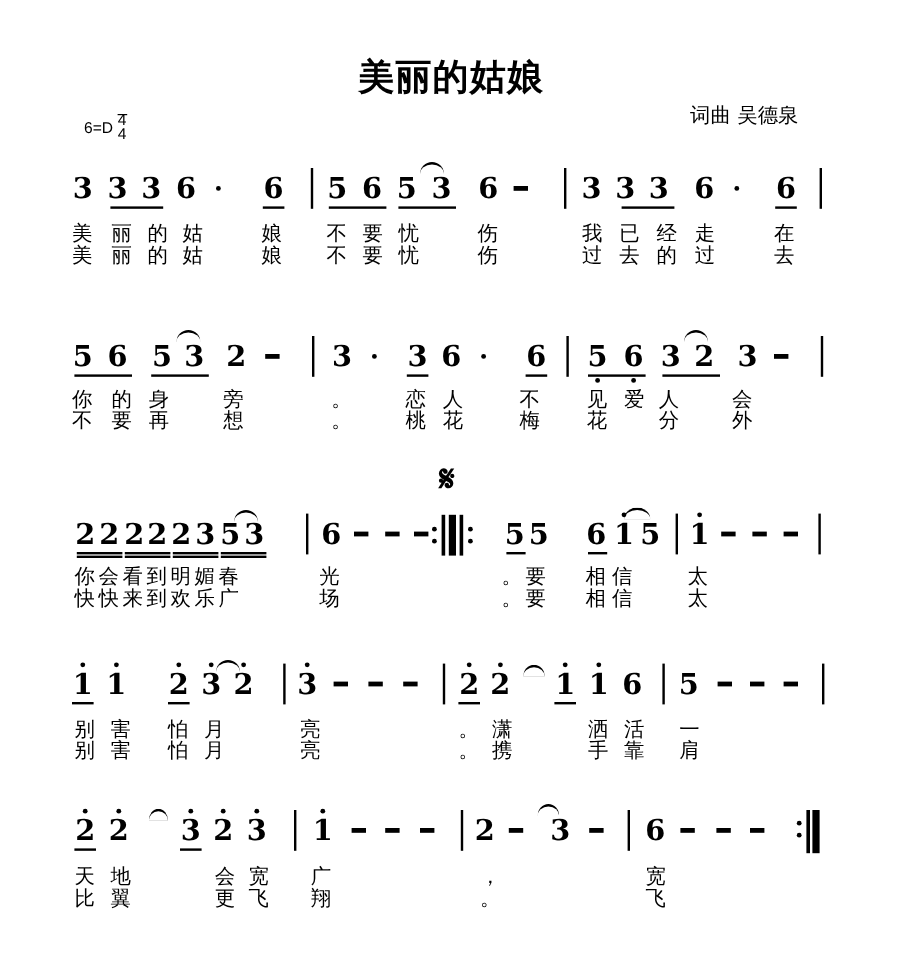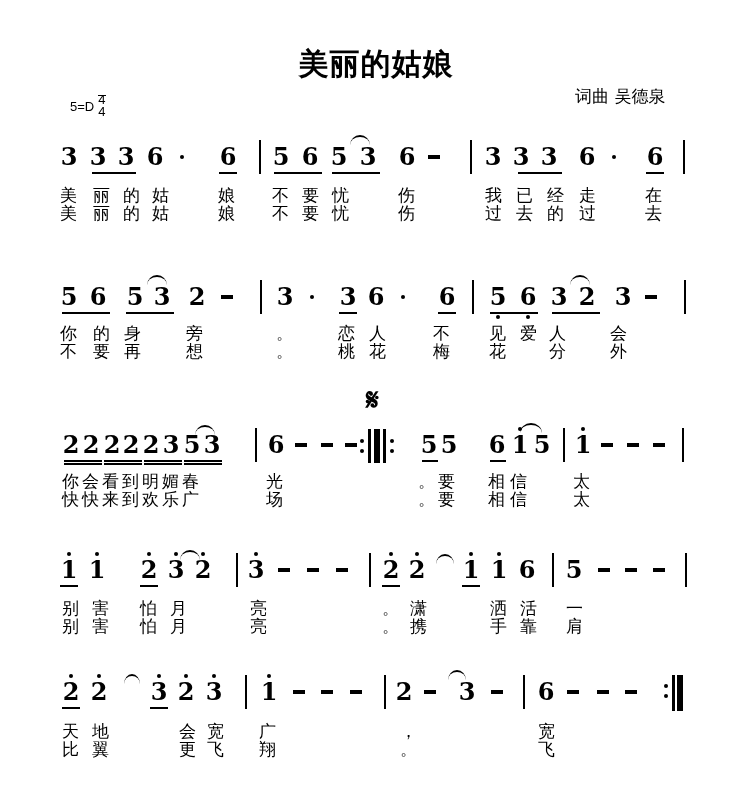--- a/index.html
+++ b/index.html
@@ -18,21 +18,21 @@
   .tie { position:absolute; border-top:2px solid #000; border-radius:50% 50% 0 0 / 100% 100% 0 0; height:8px; }
   .ly { position:absolute; font-size:17px; line-height:17px; }
   .segno { position:absolute; font-family:"DejaVu Serif", serif; font-size:30px; font-weight:bold; }
   .rep { position:absolute; }
 </style>
 </head>
 <body>
 
 <div class="title">美丽的姑娘</div>
 <div class="key">
-  <span>5=D</span>
+  <span>6=D</span>
   <span class="frac">
     <span>4</span>
     <span class="bar"></span>
     <span>4</span>
   </span>
 </div>
 <div class="composer">词曲  吴德泉</div>
 
 <div id="score">
     <div class="n" style="left: 60px; top: 145px;">3</div>

